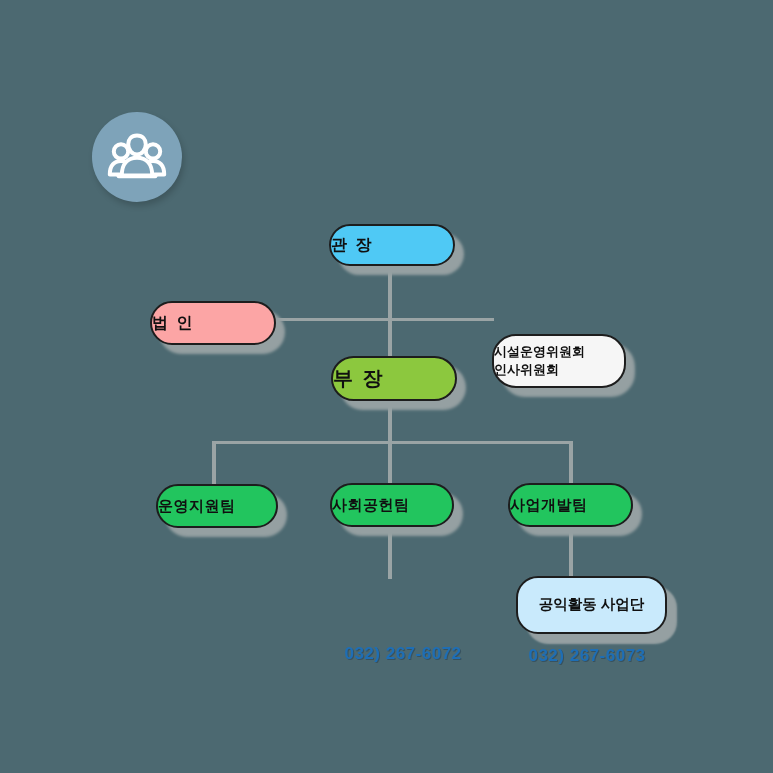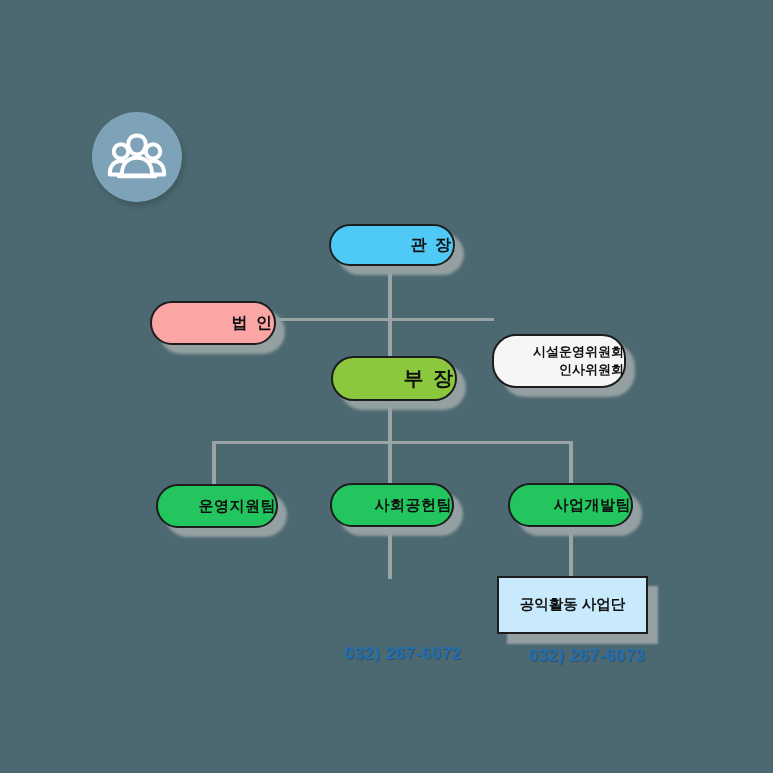--- a/index.html
+++ b/index.html
@@ -22,21 +22,21 @@
     box-shadow:2px 4px 6px rgba(0,0,0,0.18);
     display:flex;align-items:center;justify-content:center;
   }
 
   
   .line{position:absolute;background:#9AA4A5;z-index:1;}
 
   
   .pill{
     position:absolute;z-index:2;
-    display:flex;flex-direction:column;align-items:flex-end;justify-content:center;
+    display:flex;flex-direction:column;align-items:flex-start;justify-content:center;
     border:2px solid #1d1d1d;border-radius:24px;
     font-weight:bold;color:#101010;
     box-shadow:9px 9px 3px #95A0A2;
     text-align:center;
   }
   .pill.director{left:329px;top:224px;width:122px;height:38px;background:#4FC9F5;font-size:16px;letter-spacing:2px;}
   .pill.corporation{left:150px;top:301px;width:122px;height:40px;background:#fca5a5;font-size:16px;letter-spacing:2px;}
   .pill.committee{left:492px;top:297px;width:130px;height:50px;background:#F6F6F6;font-size:13px;line-height:1.35;letter-spacing:0;margin-top:37px;}
   .pill.manager{left:331px;top:356px;width:122px;height:41px;background:#8CC83E;font-size:20px;letter-spacing:2px;}
   .pill.team{background:#22c55e;font-size:15px;letter-spacing:0.5px;height:40px;}
@@ -47,21 +47,21 @@
   
   .unit-box{
     position:absolute;z-index:2;
     display:flex;flex-direction:column;align-items:center;justify-content:center;
     background:#C9EAFC;border:2px solid #1d1d1d;
     font-weight:bold;color:#101010;font-size:14.5px;line-height:1.5;
     box-shadow:10px 10px 2px #95A0A2;
     text-align:center;
   }
   .unit-box.unit-a{left:324px;top:578px;width:143px;height:53px;}
-  .unit-box.unit-b{left:497px;top:576px;width:147px;height:54px;}
+  .unit-box.unit-b{left:516px;top:576px;width:147px;height:54px;border-radius:22px;}
 
   
   .phone{
     position:absolute;z-index:2;
     font-weight:bold;font-size:17px;color:#1E6EB5;
     letter-spacing:0.5px;text-align:center;
     text-shadow:1px 1px 0 rgba(20,40,60,0.35);
   }
   .phone.phone-a{left:330px;top:644px;width:146px;}
   .phone.phone-b{left:512px;top:646px;width:150px;}

